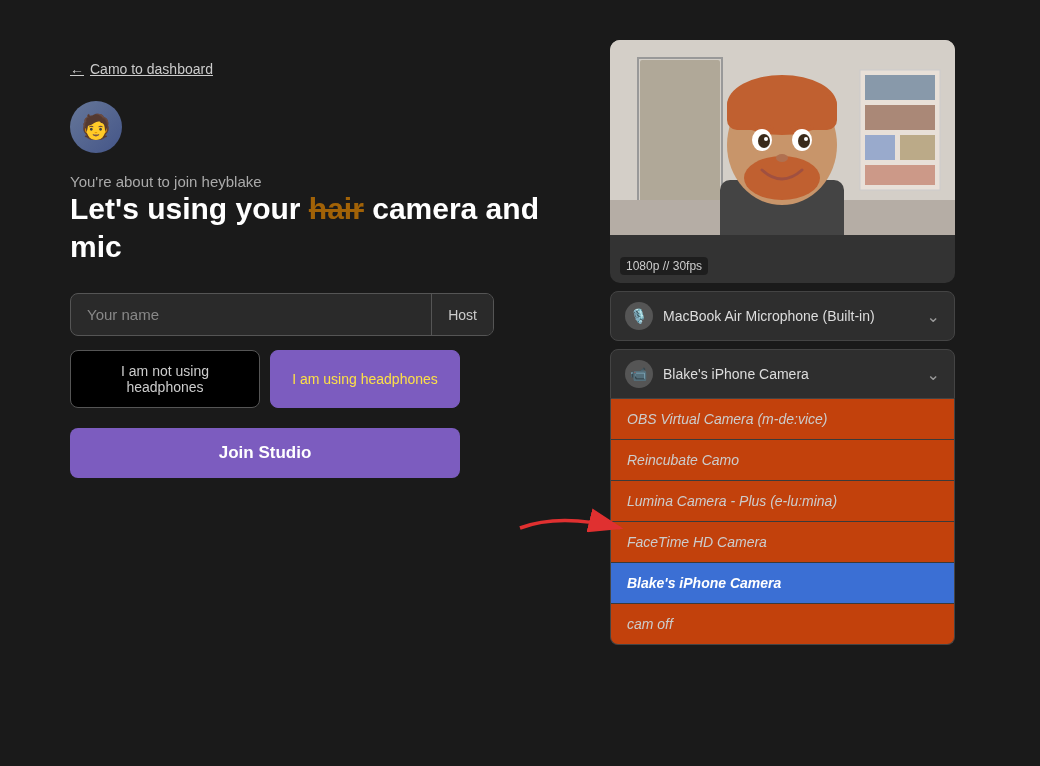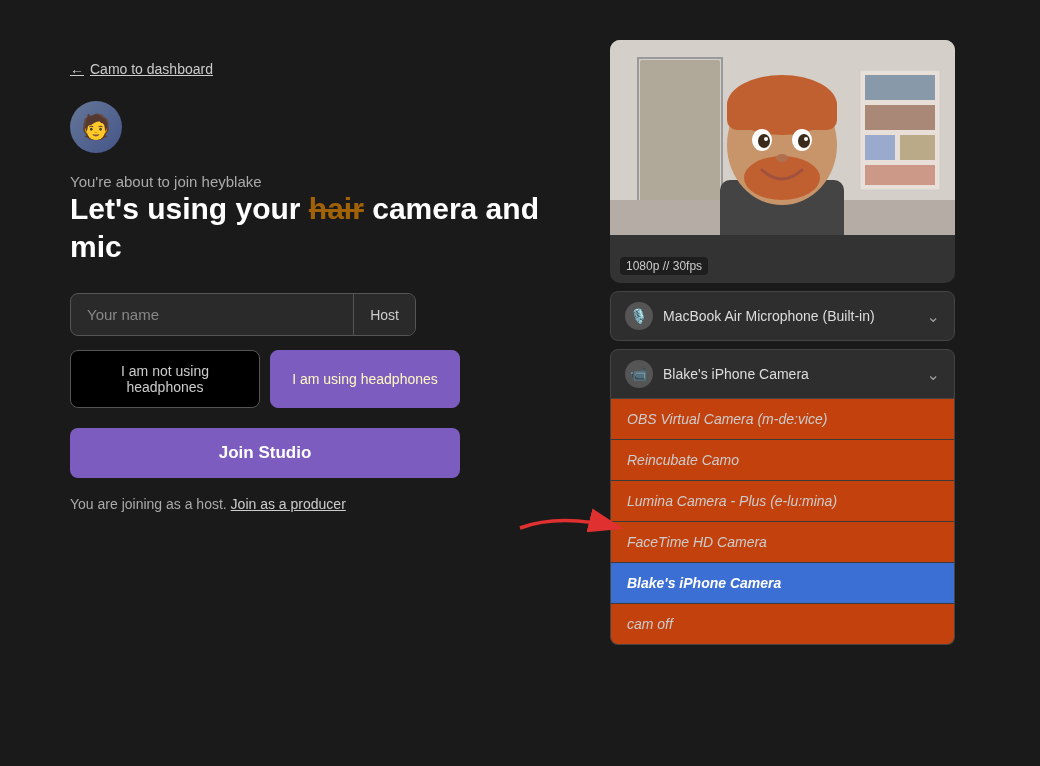--- a/index.html
+++ b/index.html
@@ -83,21 +83,21 @@
     }
 
     .main-title .strikethrough {
       text-decoration: line-through;
       color: #a16207;
     }
 
     
     .name-row {
       display: flex;
-      width: 346px;
+      width: 424px;
       margin-bottom: 14px;
       border: 1.5px solid #555;
       border-radius: 8px;
       overflow: hidden;
       background: #2a2a2a;
     }
 
     .name-input {
       flex: 1;
       background: transparent;
@@ -140,21 +140,21 @@
       font-weight: 500;
     }
 
     .btn-no-headphones {
       background: #000000;
       color: #ccc;
     }
 
     .btn-using-headphones {
       background: #7c5cbf;
-      color: #fef9c3;
+      color: #fde047;
       border-color: #7c5cbf;
     }
 
     
     .join-btn {
       width: 390px;
       padding: 15px;
       background: #7c5cbf;
       color: #fff;
       border: none;
@@ -330,24 +330,20 @@
     
     <div class="headphones-row">
       <button class="btn-headphones btn-no-headphones">I am not using headphones</button>
       <button class="btn-headphones btn-using-headphones">I am using headphones</button>
     </div>
 
     
     <button class="join-btn">Join Studio</button>
 
     
-    <p class="host-note">
-      <span>You are joining as a host.</span>
-      <a>Join as a producer</a>
-    </p>
   </div>
 
   <div class="right-panel">
 
     <div class="video-preview">
       <svg width="345" height="195" viewBox="0 0 345 195">
 
         <rect width="345" height="195" fill="#c8c0b8"></rect>
 
         <rect width="345" height="195" fill="#d4cfc8"></rect>

